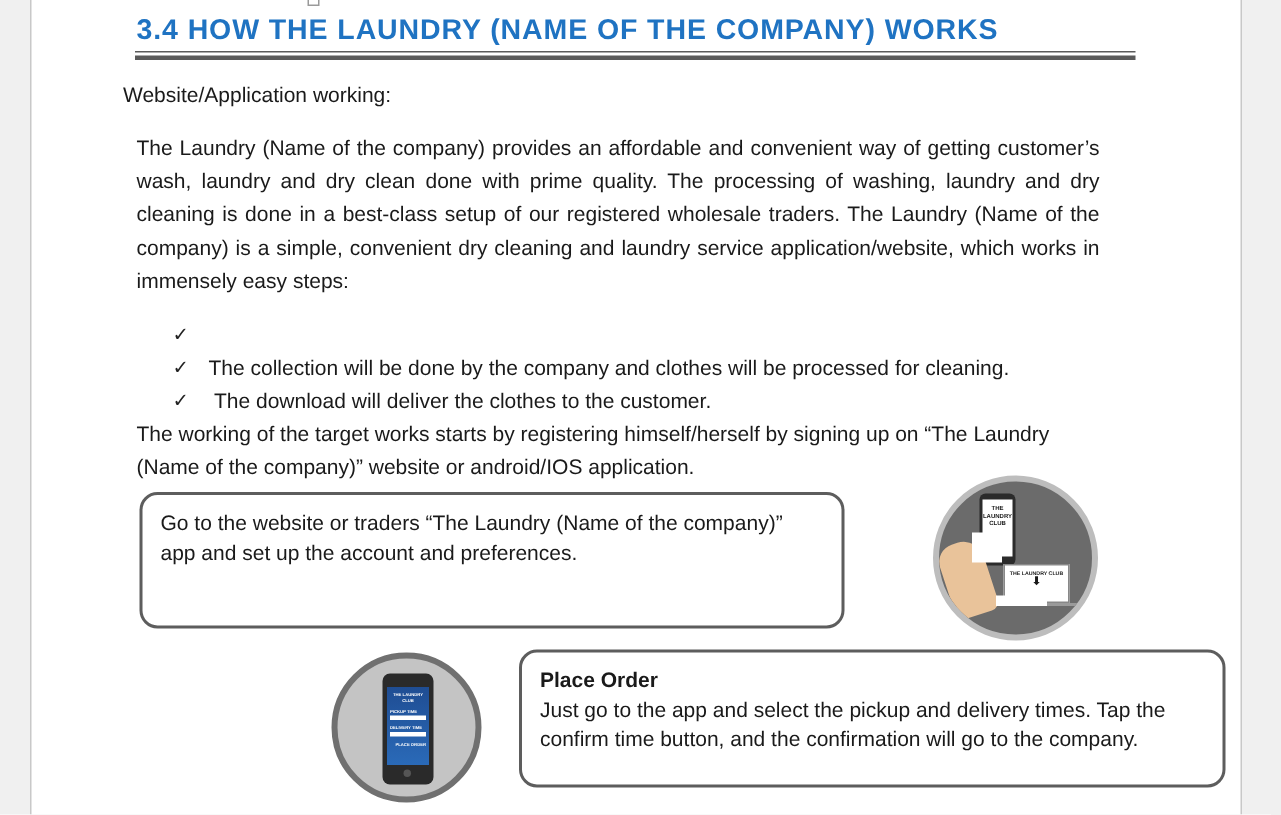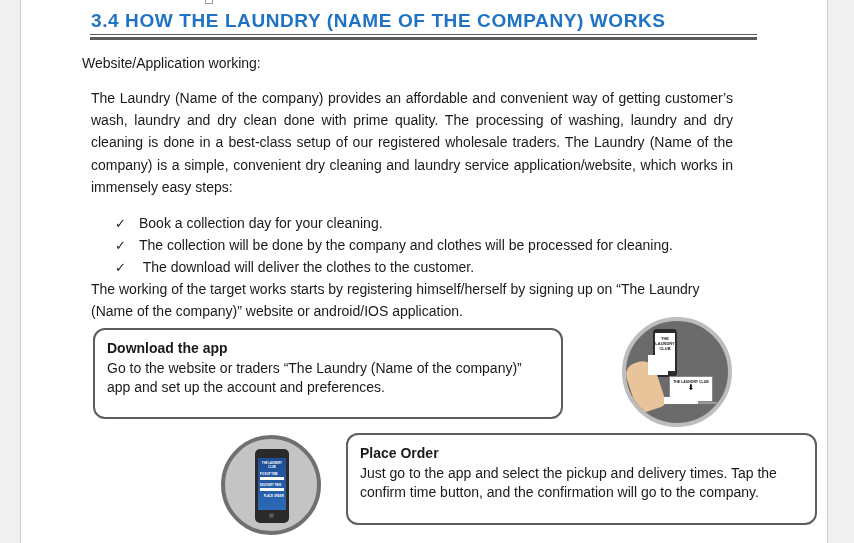--- a/index.html
+++ b/index.html
@@ -97,36 +97,34 @@
 <div class="rule-thin"></div>
 <div class="rule-thick"></div>
 
 <div class="text subhead">Website/Application working:</div>
 
 <div class="text para"><span>The Laundry </span><b>(Name of the company)</b><span> provides an affordable and convenient way of getting customer’s wash, laundry and dry clean done with prime quality. The processing of washing, laundry and dry cleaning is done in a best-class setup of our registered wholesale traders. The Laundry </span><b>(Name of the company</b><span>) is a simple, convenient dry cleaning and laundry service application/website, which works in immensely easy steps:</span></div>
 
 <ul class="checklist">
   <li>
     <span class="check">✓</span>
-    <span>Book a collection day for your cleaning.</span>
   </li>
   <li>
     <span class="check">✓</span>
     <span>The collection will be done by the company and clothes will be processed for cleaning.</span>
   </li>
   <li>
     <span class="check">✓</span>
     <span style="white-space:pre"> The download will deliver the clothes to the customer.</span>
   </li>
 </ul>
 
 <div class="text after"><span>The working of the target works starts by registering himself/herself by signing up on “The Laundry </span><b>(Name of the company)</b><span>” website or android/IOS application.</span></div>
 
 <div class="box box1">
-  <span class="box-title">Download the app</span>
   <span>Go to the website or traders “The Laundry </span><b>(Name of the company)</b><span>” app and set up the account and preferences.</span>
 </div>
 
 <div class="circle circle1">
   <div class="phone1">
     <div class="scr">THE LAUNDRY CLUB</div>
   </div>
   <div class="hand"></div>
   <div class="white-patch" style="left:22px;top:34px;width:20px;height:20px;"></div>
   <div class="laptop">

